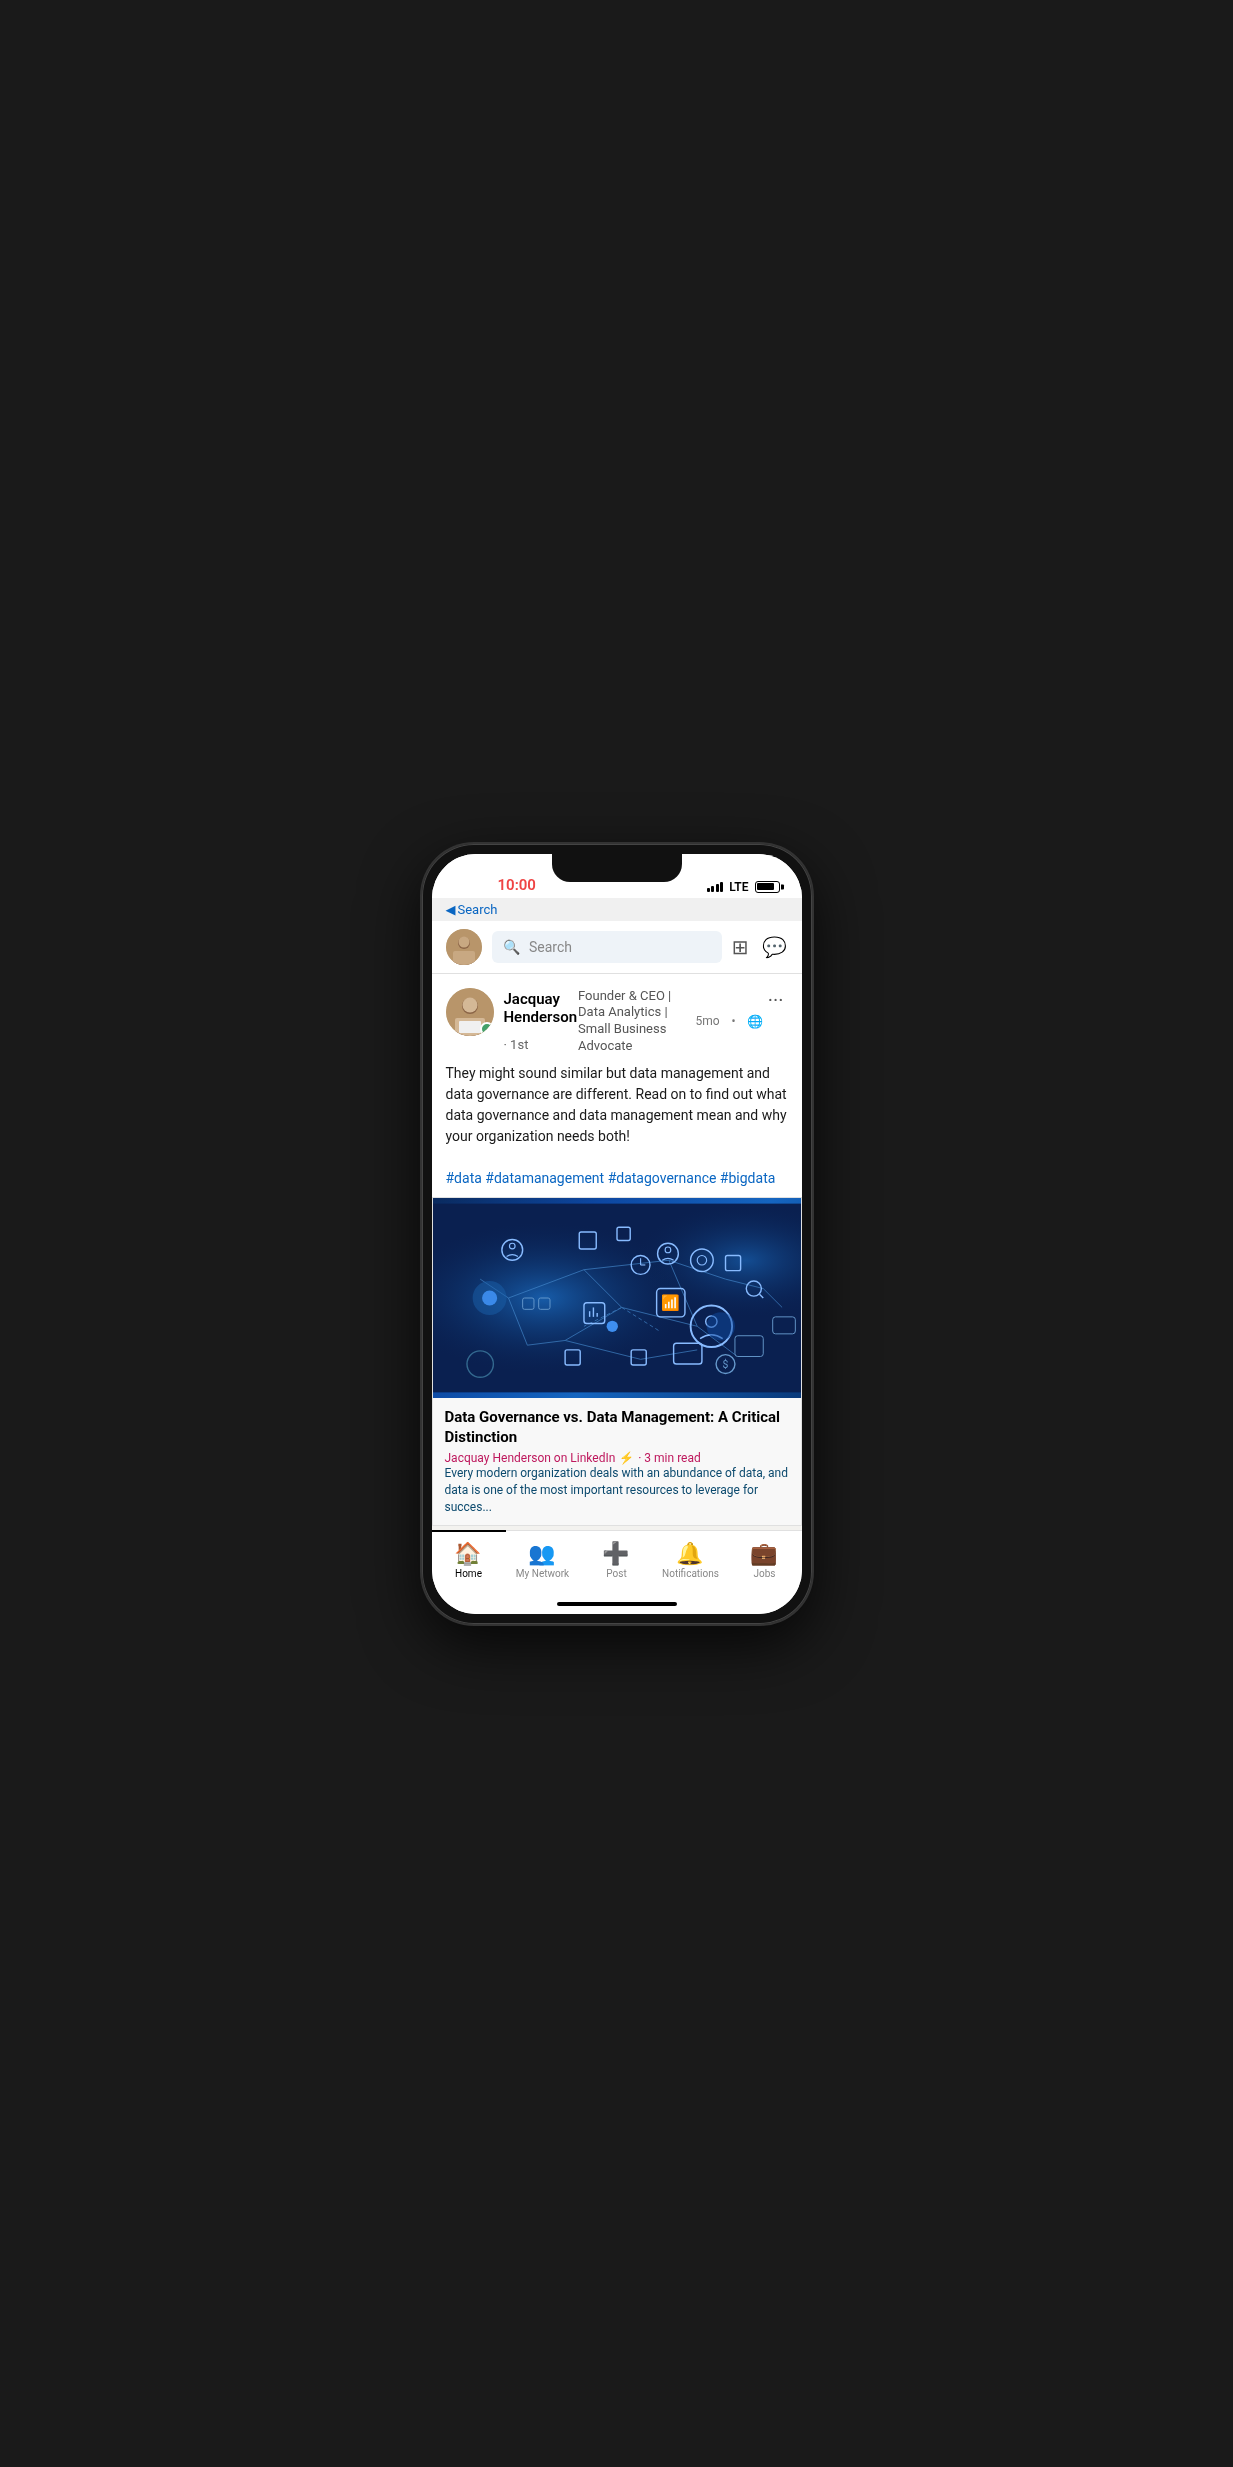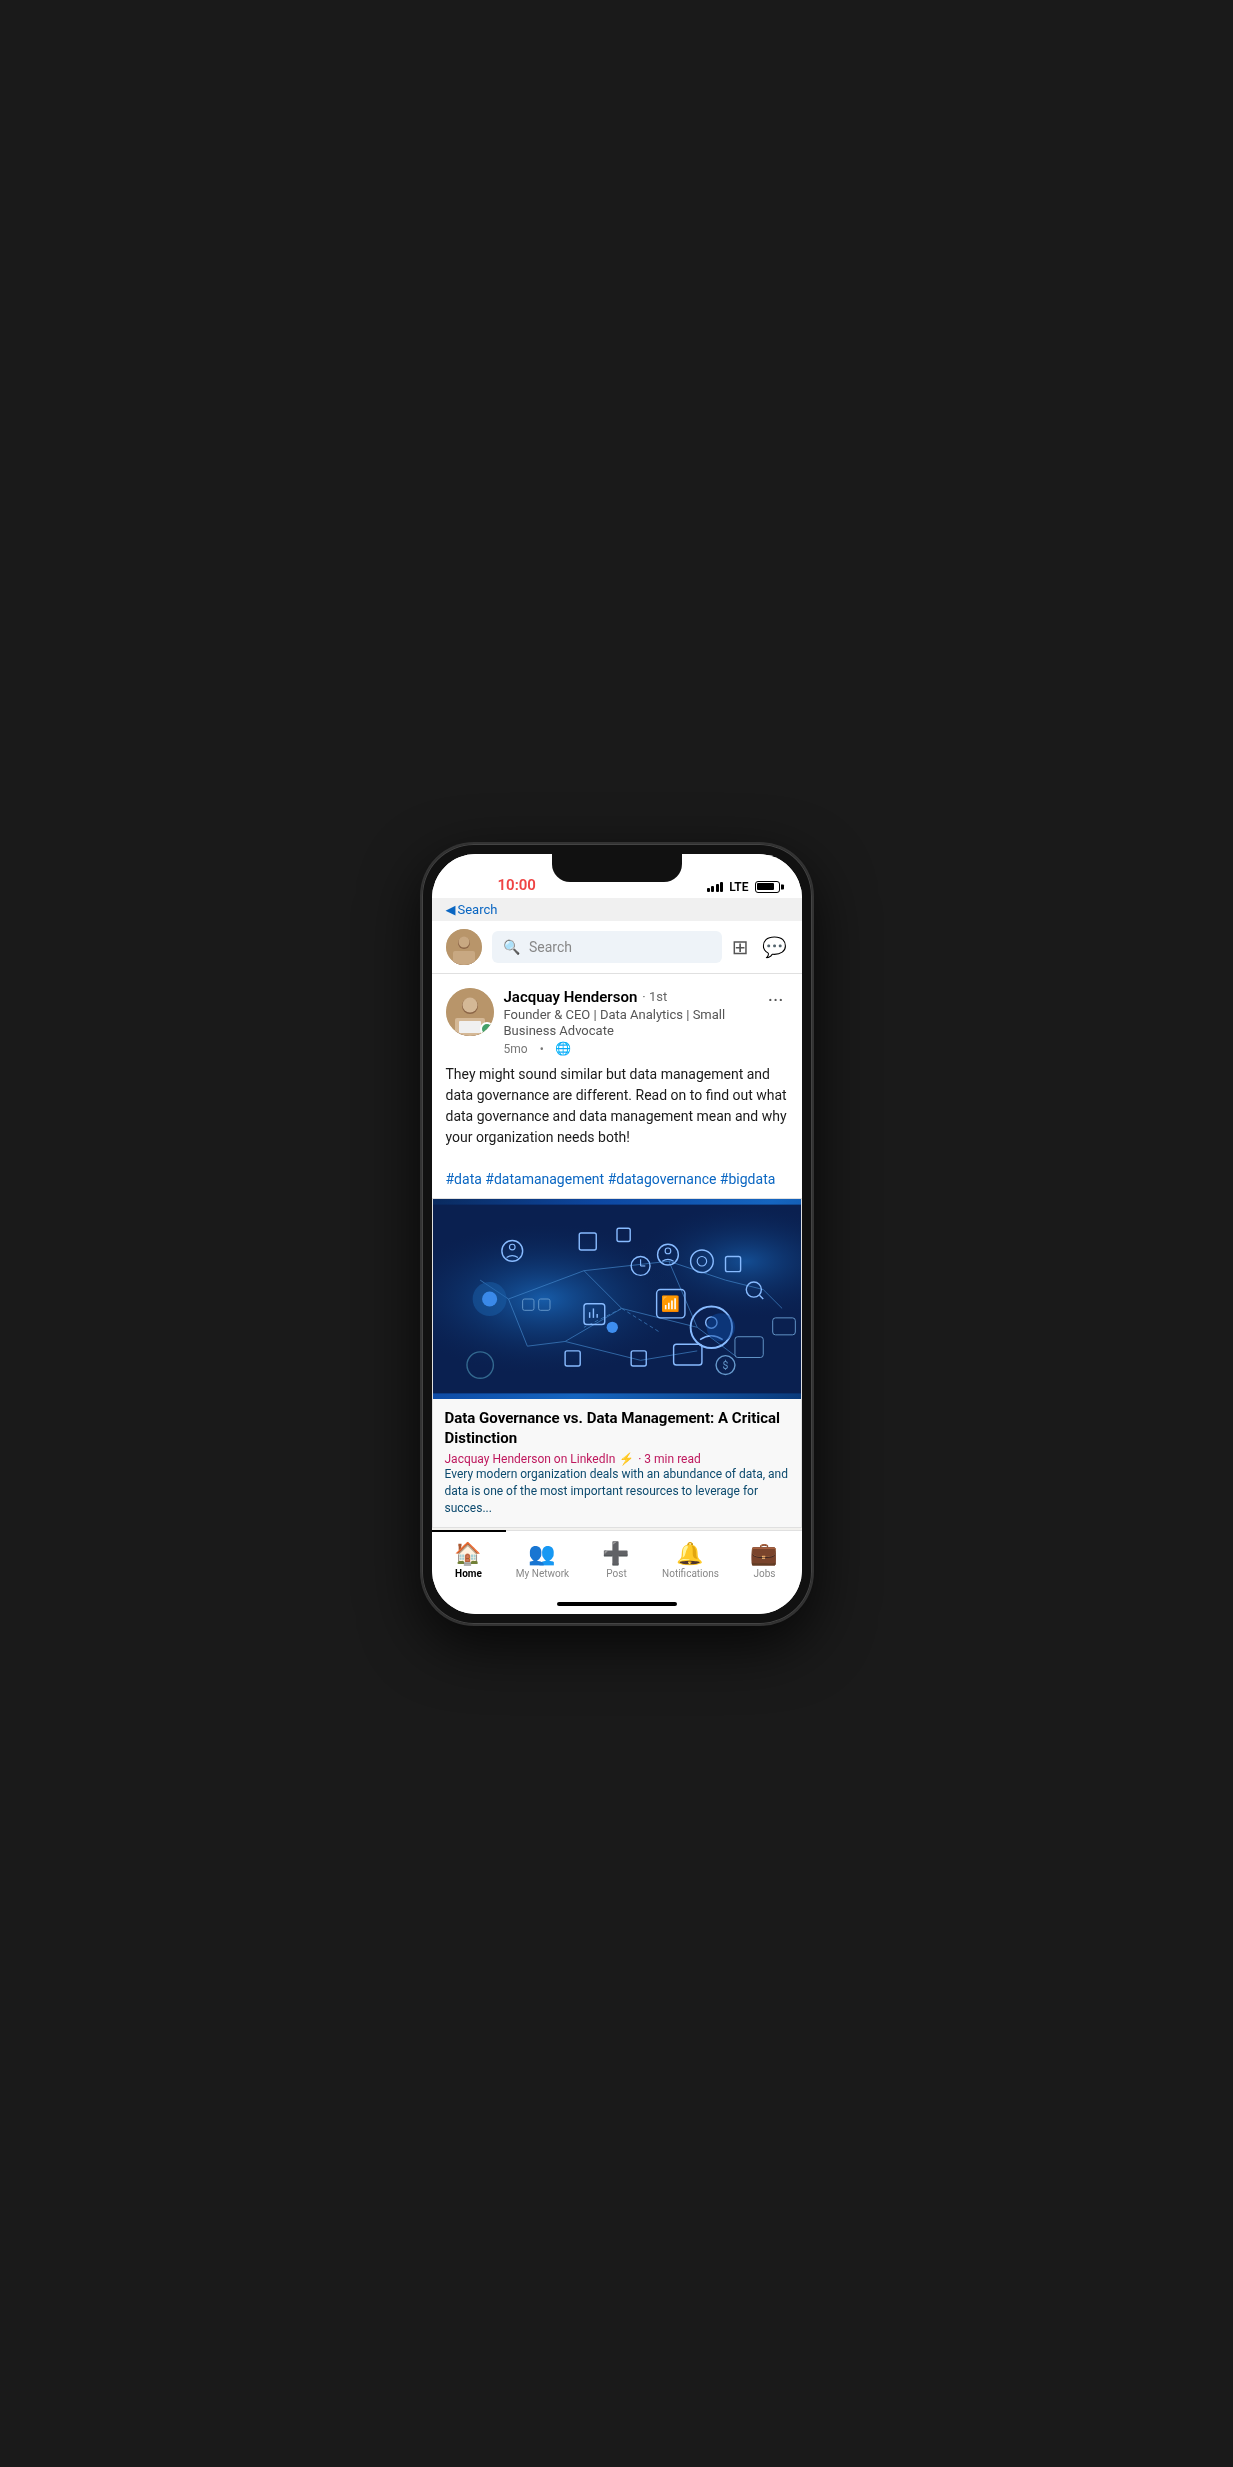--- a/index.html
+++ b/index.html
@@ -244,21 +244,20 @@
       right: 0;
       width: 14px;
       height: 14px;
       background: #44a16a;
       border-radius: 50%;
       border: 2px solid #fff;
     }
 
     .post-author-info {
       display: flex;
-      flex-direction: column;
       gap: 1px;
     }
 
     .author-name-row {
       display: flex;
       align-items: center;
       gap: 5px;
       flex-wrap: wrap;
     }
 
@@ -370,21 +369,21 @@
       display: flex;
       flex-direction: column;
       align-items: center;
       justify-content: center;
       gap: 2px;
       padding-bottom: 4px;
     }
 
     .nav-item.active .nav-label {
       color: #000;
-      font-weight: 700;
+      font-weight: 400;
     }
 
     .nav-item.active .nav-icon-wrap {
       color: #000;
     }
 
     .nav-icon-wrap {
       font-size: 22px;
       color: #888;
     }

